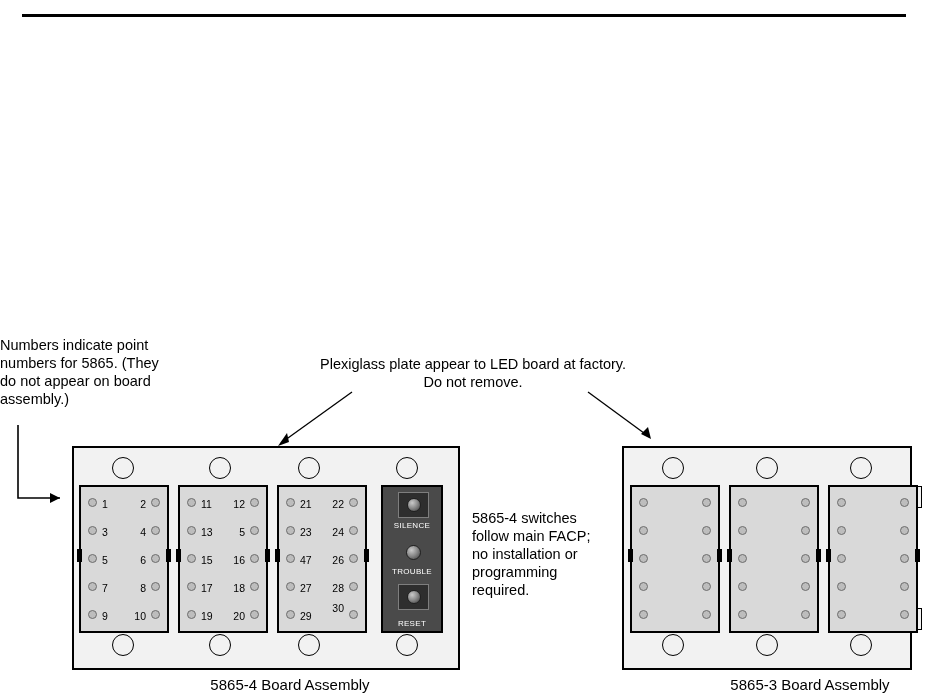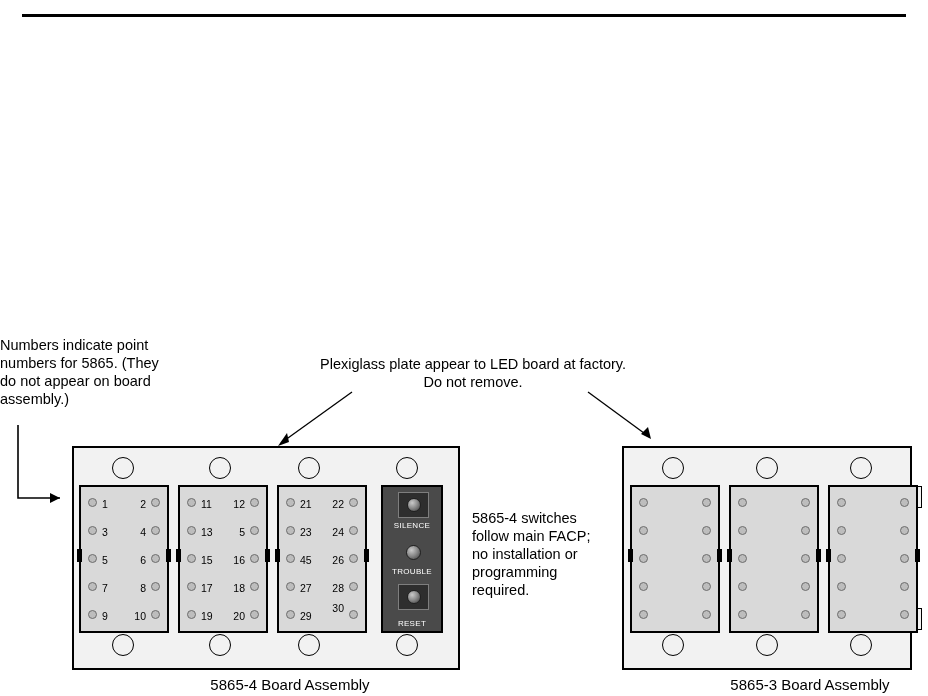--- a/index.html
+++ b/index.html
@@ -278,21 +278,21 @@
     <span class="led r" style="top:7px;"></span>
   </div>
   <div class="led-row" style="top:32px;">
     <span class="led l" style="top:7px;"></span>
     <span class="lednum l" style="top:8px;">23</span>
     <span class="lednum r" style="top:8px;">24</span>
     <span class="led r" style="top:7px;"></span>
   </div>
   <div class="led-row" style="top:60px;">
     <span class="led l" style="top:7px;"></span>
-    <span class="lednum l" style="top:8px;">45</span>
+    <span class="lednum l" style="top:8px;">47</span>
     <span class="lednum r" style="top:8px;">26</span>
     <span class="led r" style="top:7px;"></span>
   </div>
   <div class="led-row" style="top:88px;">
     <span class="led l" style="top:7px;"></span>
     <span class="lednum l" style="top:8px;">27</span>
     <span class="lednum r" style="top:8px;">28</span>
     <span class="led r" style="top:7px;"></span>
   </div>
   <div class="led-row" style="top:116px;">

